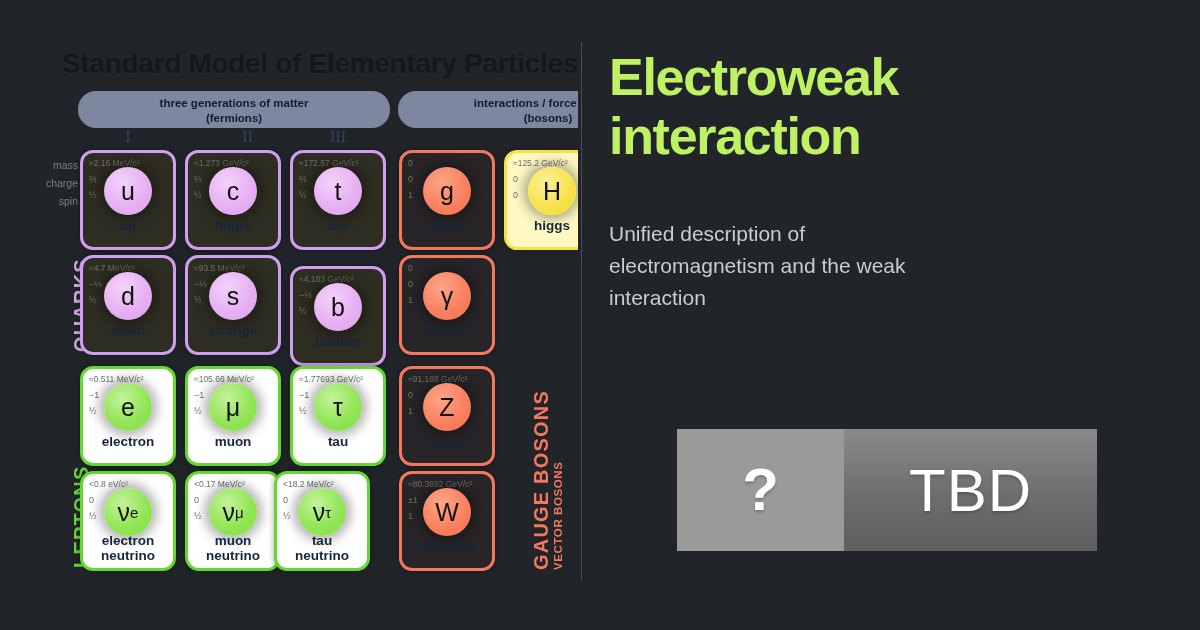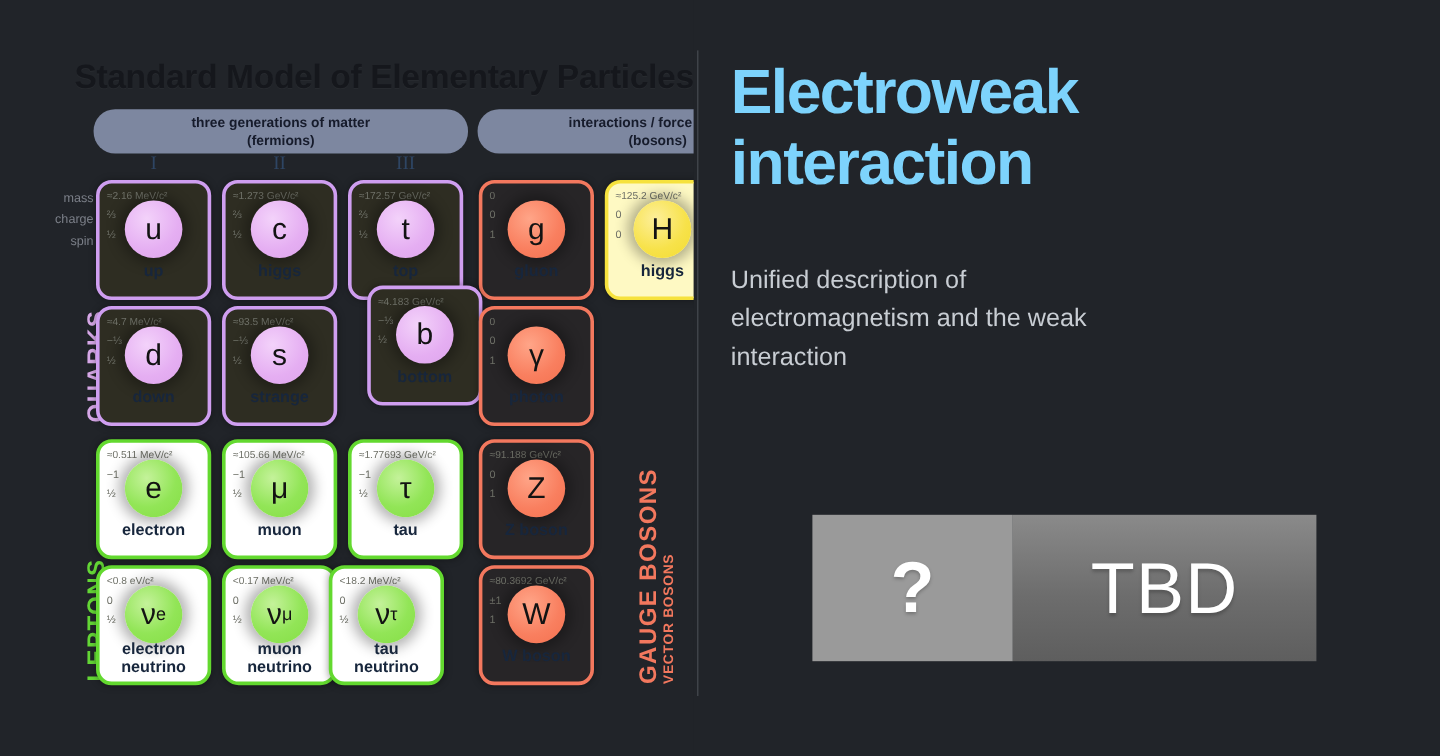--- a/index.html
+++ b/index.html
@@ -69,21 +69,21 @@
   .gen-numeral {
     position: absolute;
     top: 128px;
     font-size: 16px;
     color: #2e4563;
     font-family: "Liberation Serif", serif;
     text-align: center;
     width: 40px;
   }
   #gen-1 { left: 108px; }
-  #gen-2 { left: 213px; }
+  #gen-2 { left: 213px; text-align: right; }
   #gen-3 { left: 318px; }
 
   .row-key {
     position: absolute;
     right: 0;
     width: 72px;
     text-align: right;
     font-size: 10.5px;
     color: #7b7f88;
   }
@@ -180,21 +180,21 @@
   }
 
   #headline {
     position: absolute;
     left: 0;
     top: 48px;
     width: 520px;
     font-size: 52px;
     line-height: 59px;
     font-weight: bold;
-    color: #7dd3fc;
+    color: #bef264;
     letter-spacing: -1.3px;
   }
 
   #subtitle {
     position: absolute;
     left: 0;
     top: 218px;
     width: 360px;
     font-size: 21px;
     line-height: 32px;
@@ -315,21 +315,21 @@
             <div class="sym">d</div>
             <div class="name">down</div>
           </div>
           <div class="cell quark" style="left: 185px; top: 255px;">
             <div class="mass">≈93.5 MeV/c²</div>
             <div class="charge">−⅓</div>
             <div class="spin">½</div>
             <div class="sym">s</div>
             <div class="name">strange</div>
           </div>
-          <div class="cell quark" style="left: 290px; top: 238px; margin-left: 16px;">
+          <div class="cell quark" style="left: 290px; top: 266px;">
             <div class="mass">≈4.183 GeV/c²</div>
             <div class="charge">−⅓</div>
             <div class="spin">½</div>
             <div class="sym">b</div>
             <div class="name">bottom</div>
           </div>
           <div class="cell boson" style="left: 399px; top: 255px;">
             <div class="mass">0</div>
             <div class="charge">0</div>
             <div class="spin">1</div>

